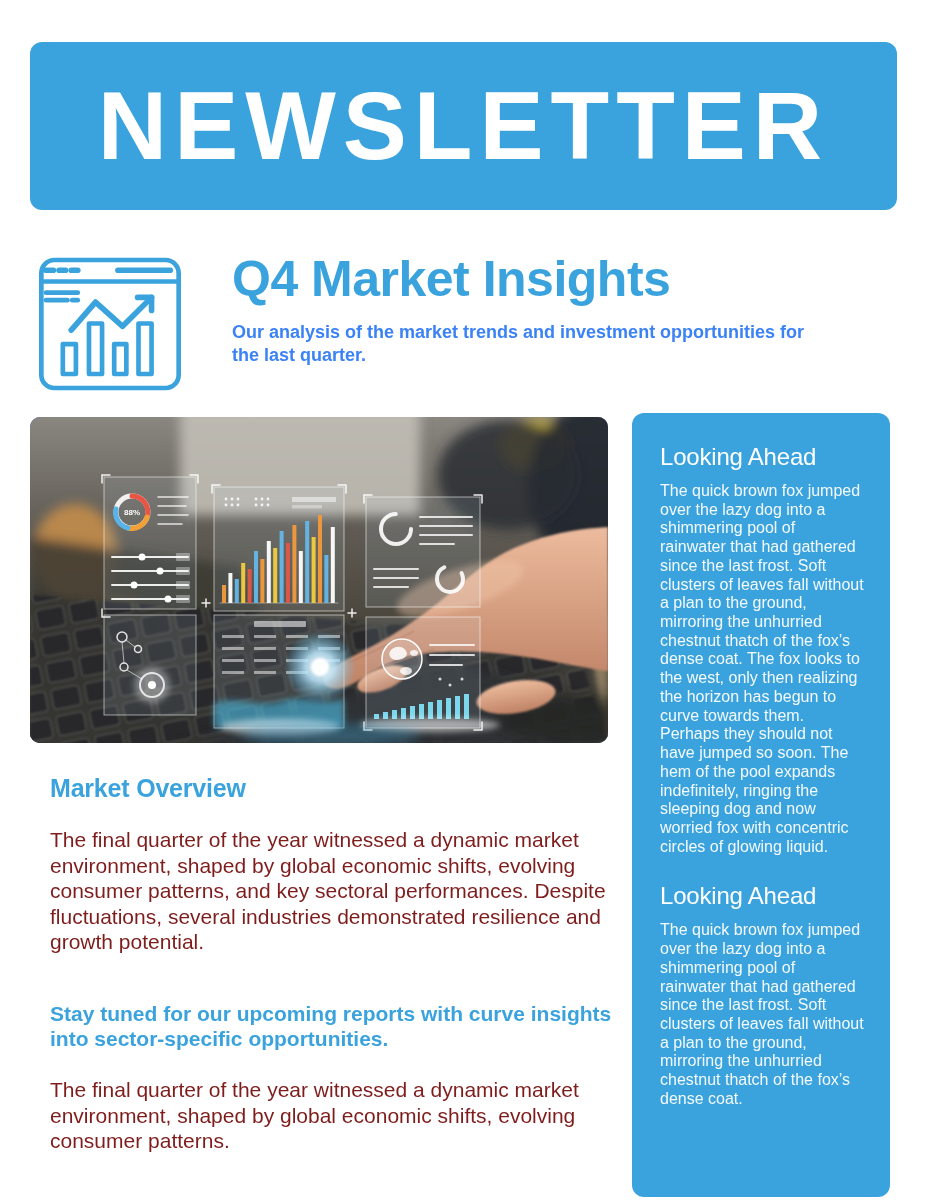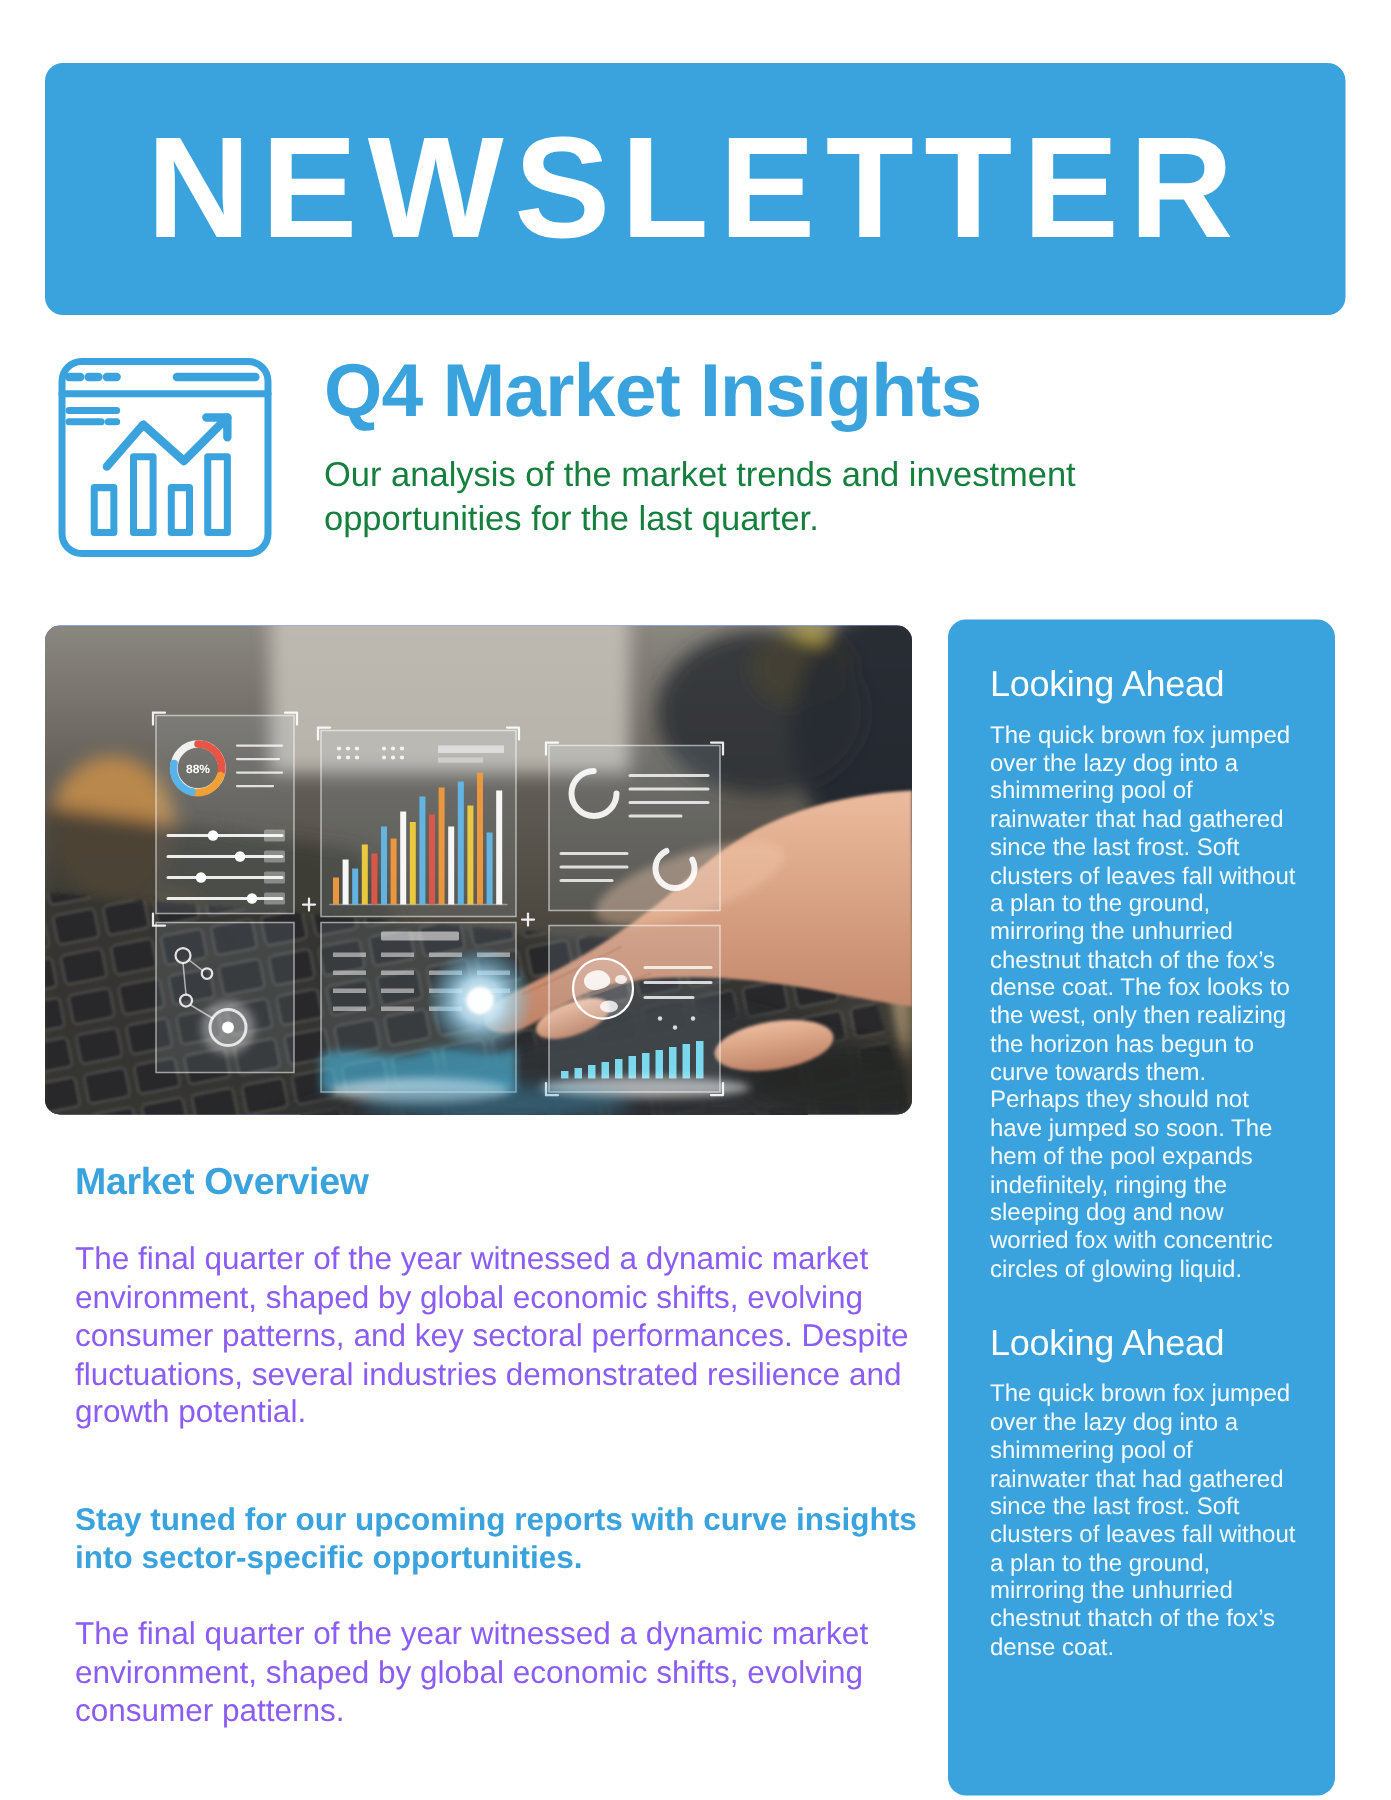--- a/index.html
+++ b/index.html
@@ -12,43 +12,43 @@
   .banner{
     position:absolute;left:30px;top:42px;width:867px;height:168px;
     background:#3aa3de;border-radius:12px;
     display:flex;align-items:center;justify-content:center;
   }
   .banner h1{
     margin:0;color:#ffffff;font-size:96px;font-weight:bold;
     letter-spacing:7px;line-height:1;white-space:nowrap;
   }
   
-  .feature{position:absolute;left:32px;top:231px;display:flex;}
+  .feature{position:absolute;left:32px;top:250px;display:flex;gap:16px;}
   .icon-box{width:156px;height:148px;flex:0 0 auto;}
   .feature-text{margin-left:28px;padding-top:2px;}
   .feature-text h2{
     margin:0;color:#3aa3de;font-size:50px;font-weight:bold;
     letter-spacing:-0.5px;line-height:1.1;white-space:nowrap;
   }
   .feature-text p{
-    margin:14px 0 0 0;color:#15803d;font-size:23px;line-height:1.28;width:600px;
+    margin:14px 0 0 0;color:#3b82f6;font-size:18px;line-height:1.28;width:600px;font-weight:bold;
   }
   
   .photo{
     position:absolute;left:30px;top:417px;width:578px;height:326px;margin:0;
     border-radius:10px;overflow:hidden;background:#1d4ed8;
   }
   
   .mo-heading{
     position:absolute;left:50px;top:774px;margin:0;
     color:#3aa3de;font-size:25px;font-weight:bold;letter-spacing:-0.2px;
   }
   .para{
     position:absolute;left:50px;width:562px;margin:0;
-    color:#8b5cf6;font-size:21px;line-height:1.22;
+    color:#7f1d1d;font-size:21px;line-height:1.22;
   }
   .para1{top:827px;}
   .para2{top:1077px;}
   .callout{
     position:absolute;left:50px;top:1001px;width:562px;margin:0;
     color:#3aa3de;font-size:21px;font-weight:bold;line-height:1.2;
   }
   
   .sidebar{
     position:absolute;left:632px;top:413px;width:258px;height:784px;

